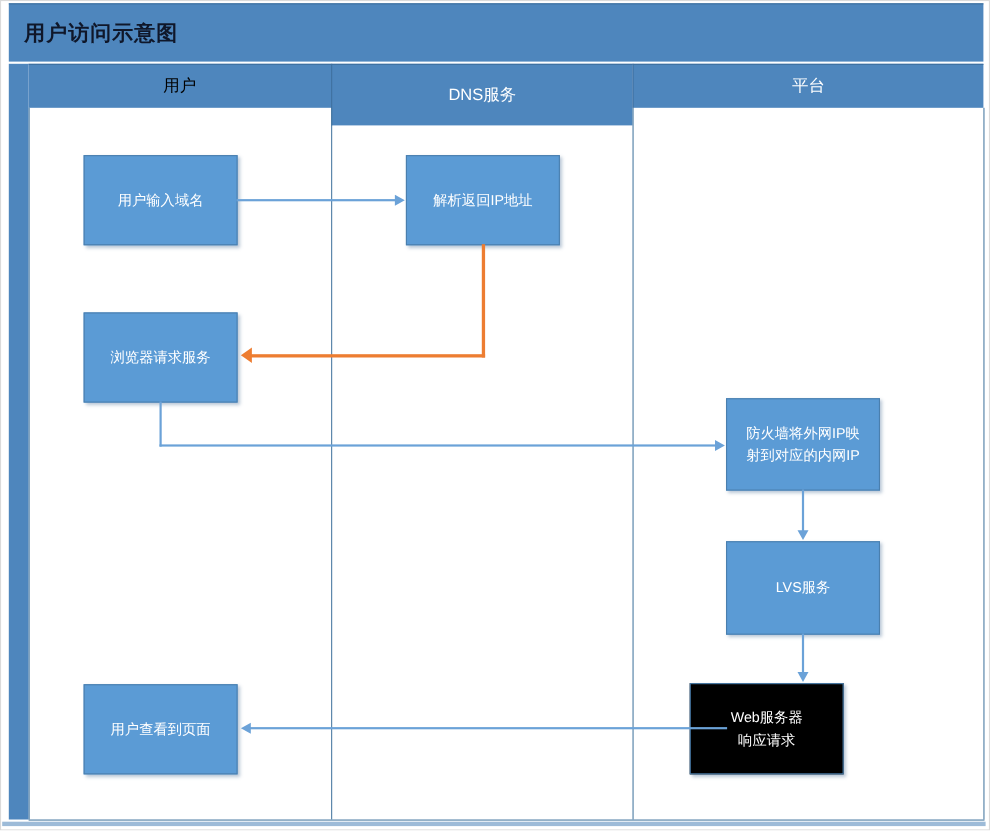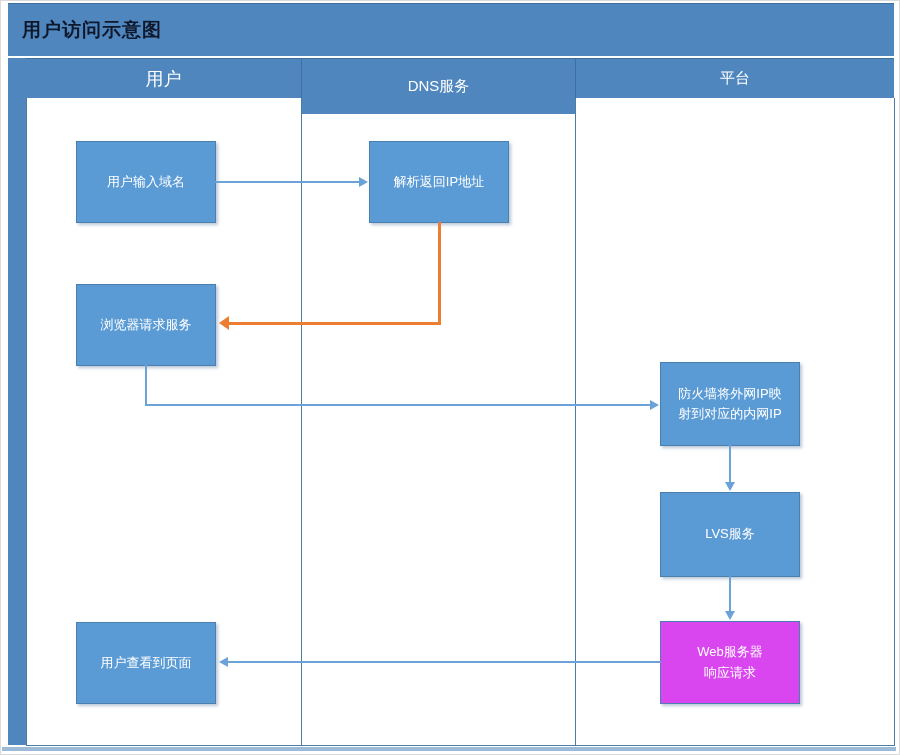--- a/index.html
+++ b/index.html
@@ -15,36 +15,36 @@
   .abs{position:absolute;}
 </style>
 </head>
 <body>
 
 <div class="canvas" id="diagram">
   <div class="title-bar" style="background: rgb(78, 134, 189); border-top: 1px solid rgb(62, 111, 159); color: #0f172a;">
     <span>用户访问示意图</span>
   </div>
 <div class="abs" style="left: 7px; top: 57px; width: 18px; height: 687px; background: rgb(78, 134, 189);"></div>
-    <div class="abs" style="left: 25px; top: 57px; width: 275px; height: 40px; background: rgb(78, 134, 189); display: flex; align-items: center; justify-content: center; color: #ffffff; font-size: 18px; box-sizing: border-box; border-left: none; border-top: 1px solid rgb(62, 111, 159);">用户</div>
+    <div class="abs" style="left: 25px; top: 57px; width: 275px; height: 40px; background: rgb(78, 134, 189); display: flex; align-items: center; justify-content: center; color: #000000; font-size: 15px; box-sizing: border-box; border-left: none; border-top: 1px solid rgb(62, 111, 159);">用户</div>
     <div class="abs" style="left: 300px; top: 57px; width: 274px; height: 56px; background: rgb(78, 134, 189); display: flex; align-items: center; justify-content: center; color: rgb(255, 255, 255); font-size: 15px; box-sizing: border-box; border-left: 1px solid rgb(62, 111, 159); border-top: 1px solid rgb(62, 111, 159);">DNS服务</div>
     <div class="abs" style="left: 574px; top: 57px; width: 319px; height: 40px; background: rgb(78, 134, 189); display: flex; align-items: center; justify-content: center; color: rgb(255, 255, 255); font-size: 15px; box-sizing: border-box; border-left: 1px solid rgb(62, 111, 159); border-top: 1px solid rgb(62, 111, 159); font-family: Liberation Mono, monospace;">平台</div>
     <div class="abs" style="left: 25px; top: 97px; width: 1px; height: 647px; background: rgb(77, 124, 163);"></div>
     <div class="abs" style="left: 300px; top: 97px; width: 1px; height: 647px; background: rgb(77, 124, 163);"></div>
     <div class="abs" style="left: 574px; top: 97px; width: 1px; height: 647px; background: rgb(77, 124, 163);"></div>
     <div class="abs" style="left: 893px; top: 97px; width: 1px; height: 647px; background: rgb(77, 124, 163);"></div>
     <div class="abs" style="left: 25px; top: 744px; width: 869px; height: 1px; background: rgb(77, 124, 163);"></div>
     <div class="abs" style="left: 1px; top: 746px; width: 894px; height: 4px; background: rgb(157, 187, 216);"></div>
     <div class="abs" style="left: 75px; top: 140px; width: 140px; height: 82px; background: rgb(91, 155, 213); border: 1px solid rgb(74, 127, 174); box-shadow: rgba(100, 130, 165, 0.45) 2px 2px 3px; display: flex; align-items: center; justify-content: center; color: rgb(255, 255, 255); font-size: 13px; text-align: center; white-space: pre-line; box-sizing: border-box; line-height: 1.55;">用户输入域名</div>
     <div class="abs" style="left: 368px; top: 140px; width: 140px; height: 82px; background: rgb(91, 155, 213); border: 1px solid rgb(74, 127, 174); box-shadow: rgba(100, 130, 165, 0.45) 2px 2px 3px; display: flex; align-items: center; justify-content: center; color: rgb(255, 255, 255); font-size: 13px; text-align: center; white-space: pre-line; box-sizing: border-box; line-height: 1.55;">解析返回IP地址</div>
     <div class="abs" style="left: 75px; top: 283px; width: 140px; height: 82px; background: rgb(91, 155, 213); border: 1px solid rgb(74, 127, 174); box-shadow: rgba(100, 130, 165, 0.45) 2px 2px 3px; display: flex; align-items: center; justify-content: center; color: rgb(255, 255, 255); font-size: 13px; text-align: center; white-space: pre-line; box-sizing: border-box; line-height: 1.55;">浏览器请求服务</div>
     <div class="abs" style="left: 659px; top: 361px; width: 140px; height: 84px; background: rgb(91, 155, 213); border: 1px solid rgb(74, 127, 174); box-shadow: rgba(100, 130, 165, 0.45) 2px 2px 3px; display: flex; align-items: center; justify-content: center; color: rgb(255, 255, 255); font-size: 13px; text-align: center; white-space: pre-line; box-sizing: border-box; line-height: 1.55;">防火墙将外网IP映
 射到对应的内网IP</div>
     <div class="abs" style="left: 659px; top: 491px; width: 140px; height: 85px; background: rgb(91, 155, 213); border: 1px solid rgb(74, 127, 174); box-shadow: rgba(100, 130, 165, 0.45) 2px 2px 3px; display: flex; align-items: center; justify-content: center; color: rgb(255, 255, 255); font-size: 13px; text-align: center; white-space: pre-line; box-sizing: border-box; line-height: 1.55;">LVS服务</div>
-    <div class="abs" style="left: 659px; top: 620px; width: 140px; height: 83px; background: #d946ef; border: 1px solid rgb(74, 127, 174); box-shadow: rgba(100, 130, 165, 0.45) 2px 2px 3px; display: flex; align-items: center; justify-content: center; color: rgb(255, 255, 255); font-size: 13px; text-align: center; white-space: pre-line; box-sizing: border-box; line-height: 1.55;">Web服务器
+    <div class="abs" style="left: 626px; top: 620px; width: 140px; height: 83px; background: #000000; border: 1px solid rgb(74, 127, 174); box-shadow: rgba(100, 130, 165, 0.45) 2px 2px 3px; display: flex; align-items: center; justify-content: center; color: rgb(255, 255, 255); font-size: 13px; text-align: center; white-space: pre-line; box-sizing: border-box; line-height: 1.55;">Web服务器
 响应请求</div>
     <div class="abs" style="left: 75px; top: 621px; width: 140px; height: 82px; background: rgb(91, 155, 213); border: 1px solid rgb(74, 127, 174); box-shadow: rgba(100, 130, 165, 0.45) 2px 2px 3px; display: flex; align-items: center; justify-content: center; color: rgb(255, 255, 255); font-size: 13px; text-align: center; white-space: pre-line; box-sizing: border-box; line-height: 1.55;">用户查看到页面</div>
     <div class="abs" style="background: rgb(107, 162, 216); left: 214.25px; top: 180.25px; width: 146.5px; height: 1.5px;"></div>
     <div class="abs" style="width: 0px; height: 0px; left: 358px; top: 176px; border-top: 5px solid transparent; border-bottom: 5px solid transparent; border-left: 9px solid rgb(107, 162, 216);"></div>
     <div class="abs" style="background: rgb(237, 125, 49); left: 436.5px; top: 220.5px; width: 3px; height: 103px;"></div>
     <div class="abs" style="background: rgb(237, 125, 49); left: 224.5px; top: 320.5px; width: 215px; height: 3px;"></div>
     <div class="abs" style="width: 0px; height: 0px; left: 218px; top: 315px; border-top: 7px solid transparent; border-bottom: 7px solid transparent; border-right: 10px solid rgb(237, 125, 49);"></div>
     <div class="abs" style="background: rgb(107, 162, 216); left: 144.25px; top: 364.25px; width: 1.5px; height: 40.5px;"></div>
     <div class="abs" style="background: rgb(107, 162, 216); left: 144.25px; top: 403.25px; width: 507.5px; height: 1.5px;"></div>
     <div class="abs" style="width: 0px; height: 0px; left: 649px; top: 399px; border-top: 5px solid transparent; border-bottom: 5px solid transparent; border-left: 9px solid rgb(107, 162, 216);"></div>

